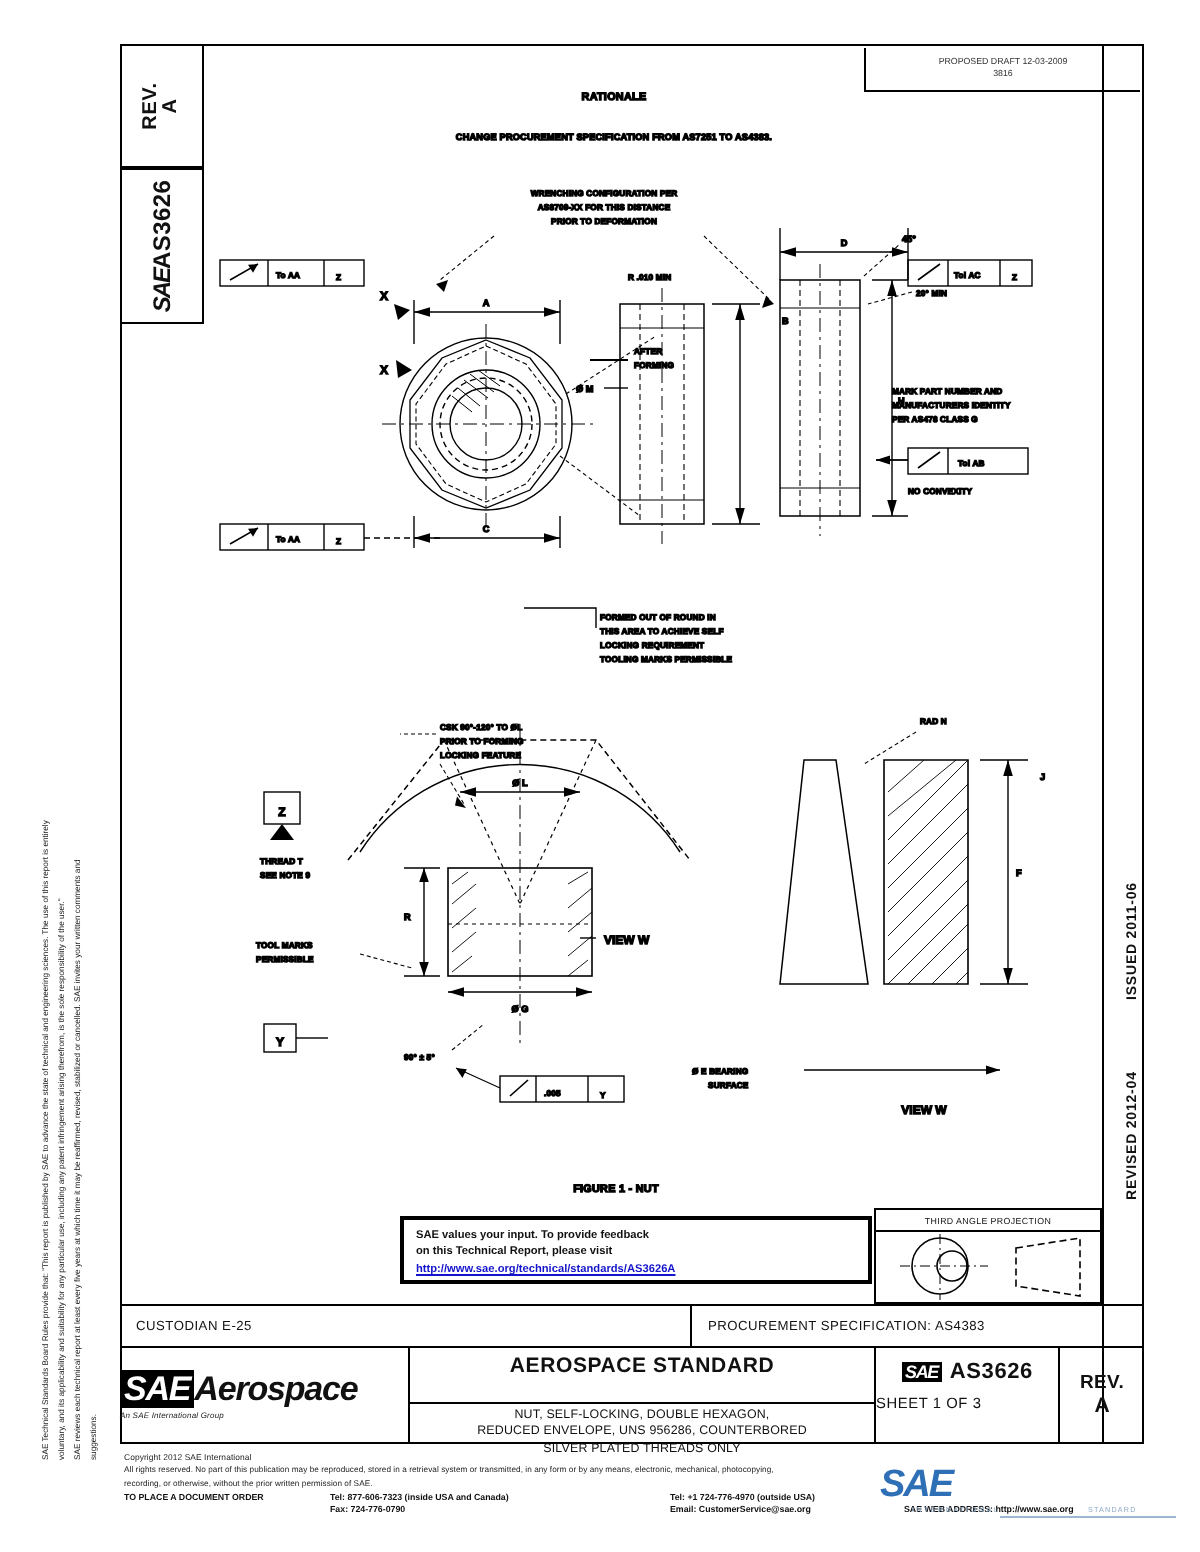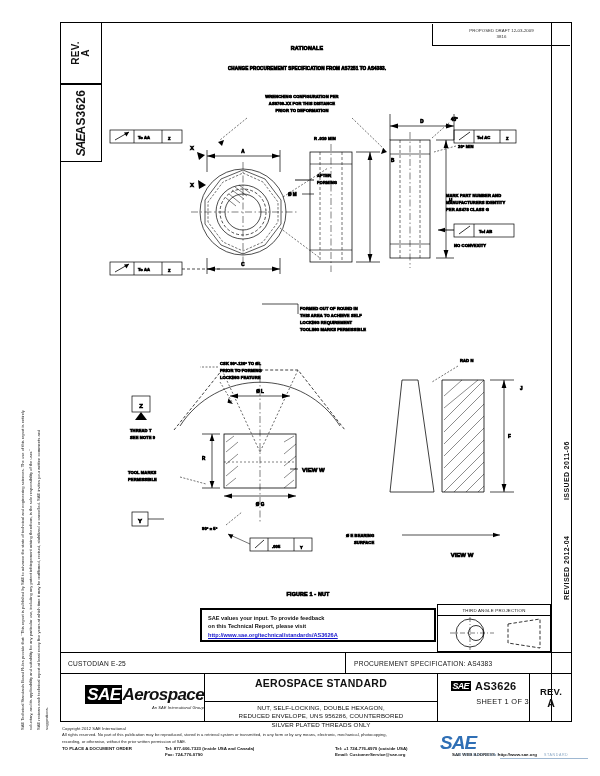--- a/index.html
+++ b/index.html
@@ -72,39 +72,39 @@
   .strip .cell{position:absolute;top:0;height:100%;display:flex;align-items:center;
                font-size:6.6px;letter-spacing:.25px;padding-left:8px;box-sizing:border-box;}
   .strip .c1{left:0;width:285px;}
   .strip .c2{left:285px;width:227px;border-left:1.5px solid #000;}
 
   
   .tblock{position:absolute;left:60px;top:674px;width:512px;height:48px;
           border-bottom:1.5px solid #000;box-sizing:border-box;}
   .tb{position:absolute;top:0;height:100%;box-sizing:border-box;}
   .tb-logo{left:0;width:144px;display:flex;flex-direction:column;
-           align-items:flex-end;justify-content:center;}
+           align-items:flex-start;justify-content:center;}
   .tb-title{left:144px;width:233px;border-left:1.5px solid #000;}
   .tb-num{left:377px;width:92px;border-left:1.5px solid #000;}
   .tb-rev{left:469px;width:43px;border-left:1.5px solid #000;
           display:flex;flex-direction:column;align-items:center;justify-content:center;}
 
   .saebig{font-size:17px;font-weight:900;font-style:italic;letter-spacing:-.6px;line-height:18px;}
   .saebig .blk{background:#000;color:#fff;padding:0 2px;font-style:italic;}
   .saesub{font-size:4px;font-style:italic;color:#222;margin-top:1px;letter-spacing:.1px;}
 
   .tt-main{text-align:center;font-size:10.5px;font-weight:bold;letter-spacing:.3px;
            padding-top:3px;border-bottom:1.2px solid #000;padding-bottom:12px;}
   .tt-sub{text-align:center;font-size:6.2px;line-height:8.4px;padding-top:2px;letter-spacing:.1px;}
 
   .num-row{display:flex;align-items:center;justify-content:center;gap:4px;padding-top:6px;}
   .num-mark{font-size:9px;font-weight:900;font-style:italic;letter-spacing:-.7px;
             background:#000;color:#fff;padding:0 2px;}
   .num-txt{font-size:11px;font-weight:bold;letter-spacing:.3px;}
-  .sheet{text-align:right;font-size:7.4px;margin-top:5px;letter-spacing:.3px;}
+  .sheet{text-align:left;font-size:7.4px;margin-top:5px;letter-spacing:.3px;}
   .rev-t{font-size:9.5px;font-weight:bold;letter-spacing:.2px;}
   .rev-v{font-size:10.5px;font-weight:bold;}
 
   
   .foot{position:absolute;left:62px;top:726px;width:470px;}
   .f1{font-size:4.2px;color:#222;letter-spacing:.05px;}
   .f2{font-size:4.1px;color:#222;line-height:5.6px;letter-spacing:.03px;margin-top:1px;}
   .f3{position:relative;margin-top:2px;height:14px;font-size:4.4px;font-weight:bold;color:#111;}
   .f3 span{position:absolute;white-space:nowrap;}
   .fa{left:0;top:0;} .fb{left:103px;top:0;} .fc{left:103px;top:6px;}

